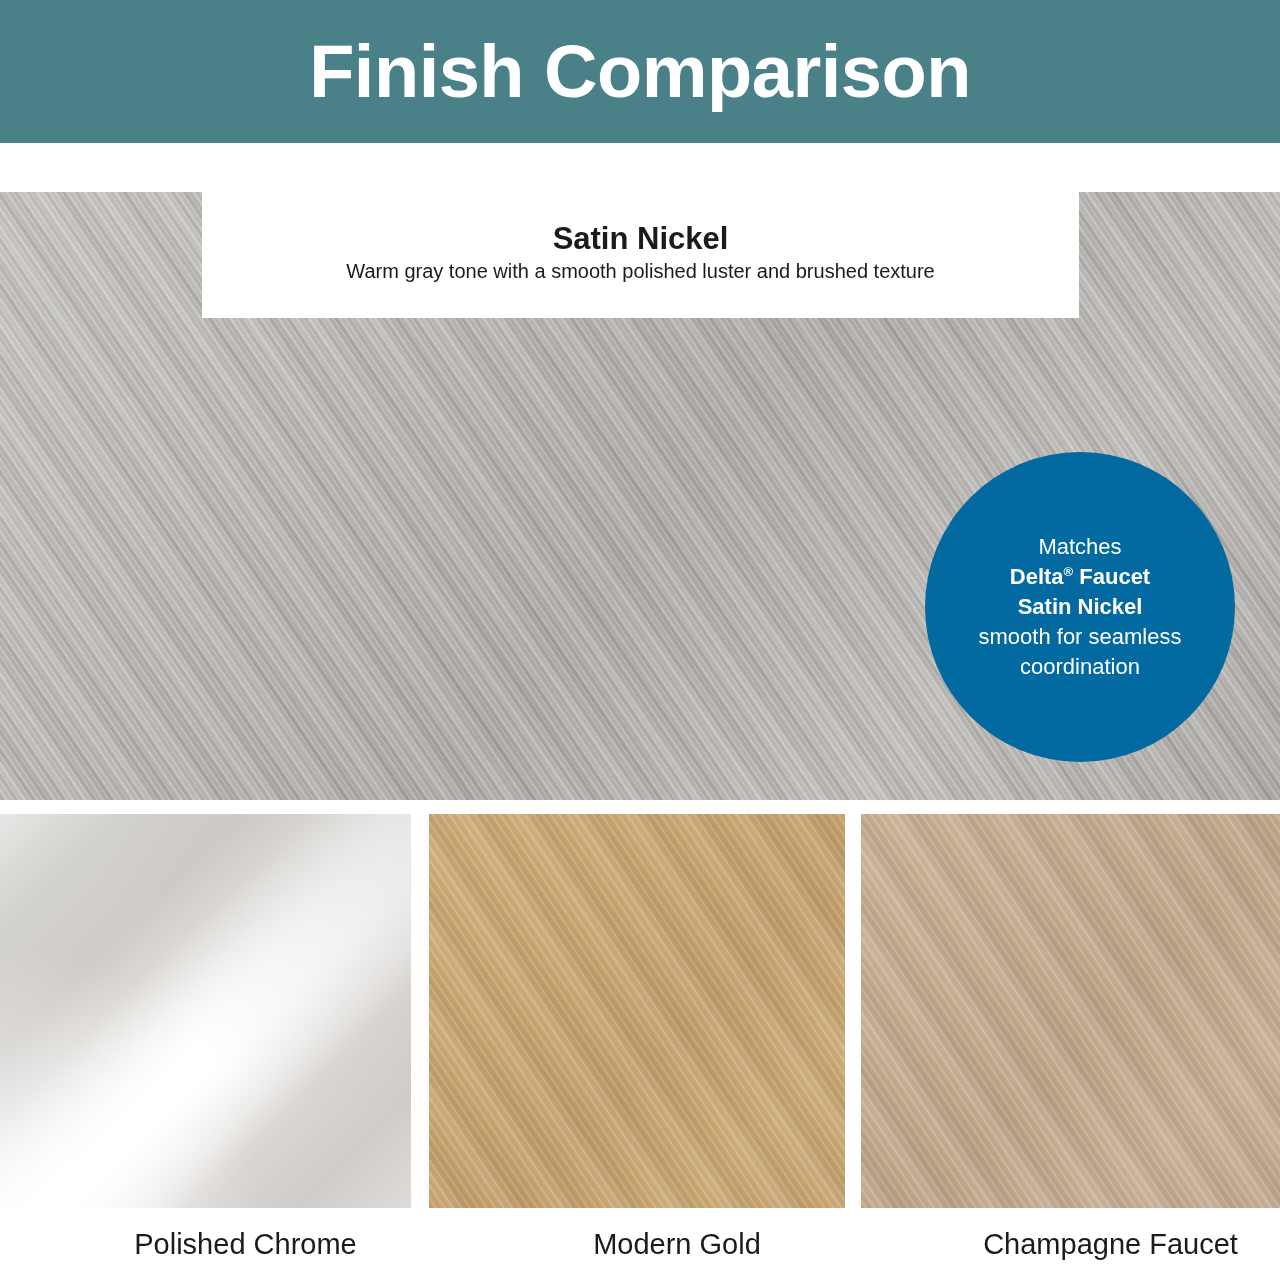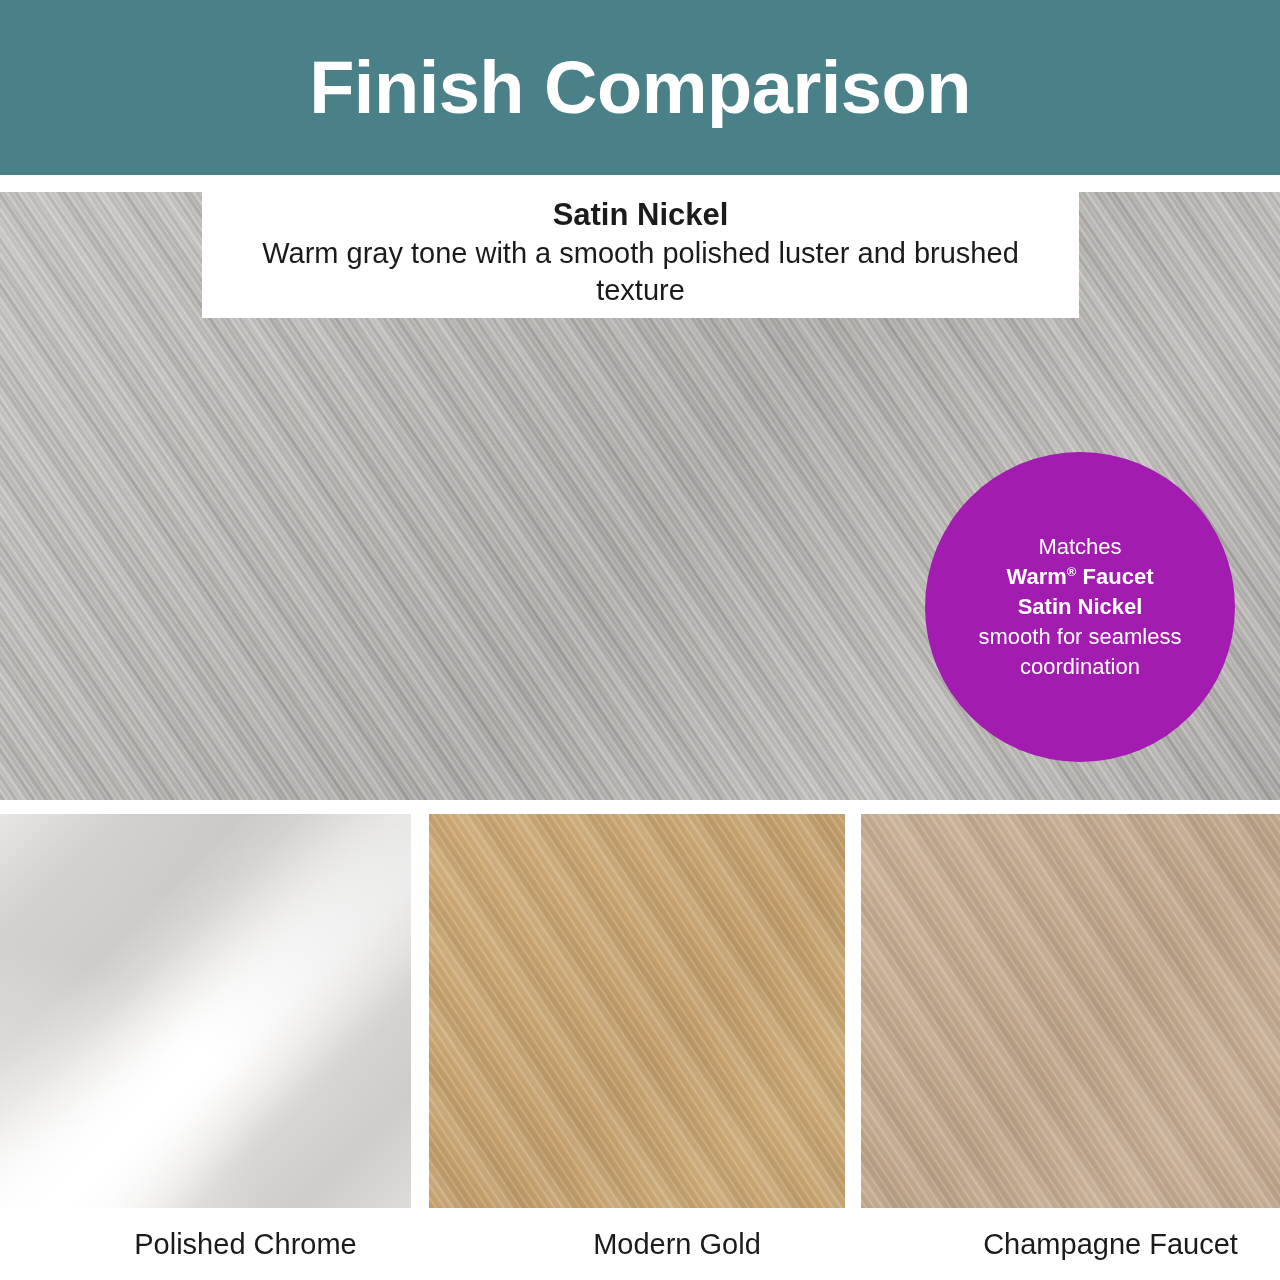--- a/index.html
+++ b/index.html
@@ -14,21 +14,21 @@
   #page {
     position:relative;
     width:1280px; height:1280px;
     background:#ffffff;
   }
 
   
   .header-bar {
     position:absolute;
     left:0; top:0;
-    width:1280px; height:175px;
+    width:1280px; height:143px;
     background:#4a8189;
     display:flex;
     align-items:center;
     justify-content:center;
   }
   .header-title {
     color:#ffffff;
     font-size:74px;
     font-weight:bold;
     letter-spacing:-0.5px;
@@ -102,35 +102,35 @@
   }
   .caption-title {
     color:#1b1b1b;
     font-size:31px;
     font-weight:bold;
     line-height:1.18;
     text-align:center;
   }
   .caption-desc {
     color:#1b1b1b;
-    font-size:29px;
+    font-size:20px;
     font-weight:normal;
     line-height:1.28;
     text-align:center;
     max-width:770px;
     margin-top:2px;
   }
 
   
   .badge-circle {
     position:absolute;
     left:925px; top:452px;
     width:310px; height:310px;
     border-radius:50%;
-    background:#a21caf;
+    background:#0369a1;
     display:flex;
     flex-direction:column;
     align-items:center;
     justify-content:center;
     text-align:center;
     padding:0 18px;
   }
   .badge-line {
     color:#ffffff;
     font-size:22px;
@@ -267,21 +267,21 @@
     <div class="hero-sheen"></div>
   </div>
 
   <div class="caption-card">
     <div class="caption-title">Satin Nickel</div>
     <div class="caption-desc">Warm gray tone with a smooth polished luster and brushed texture</div>
   </div>
 
   <div class="badge-circle">
     <div class="badge-line">Matches</div>
-    <div class="badge-line bold"><span>Warm</span><span class="reg-mark">®</span><span> Faucet</span></div>
+    <div class="badge-line bold"><span>Delta</span><span class="reg-mark">®</span><span> Faucet</span></div>
     <div class="badge-line bold">Satin Nickel</div>
     <div class="badge-line">smooth for seamless</div>
     <div class="badge-line">coordination</div>
   </div>
 
   <div class="swatch-row">
 
     <div class="swatch swatch-0">
       <div class="chrome-base"></div>
       <div class="chrome-glow"></div>

